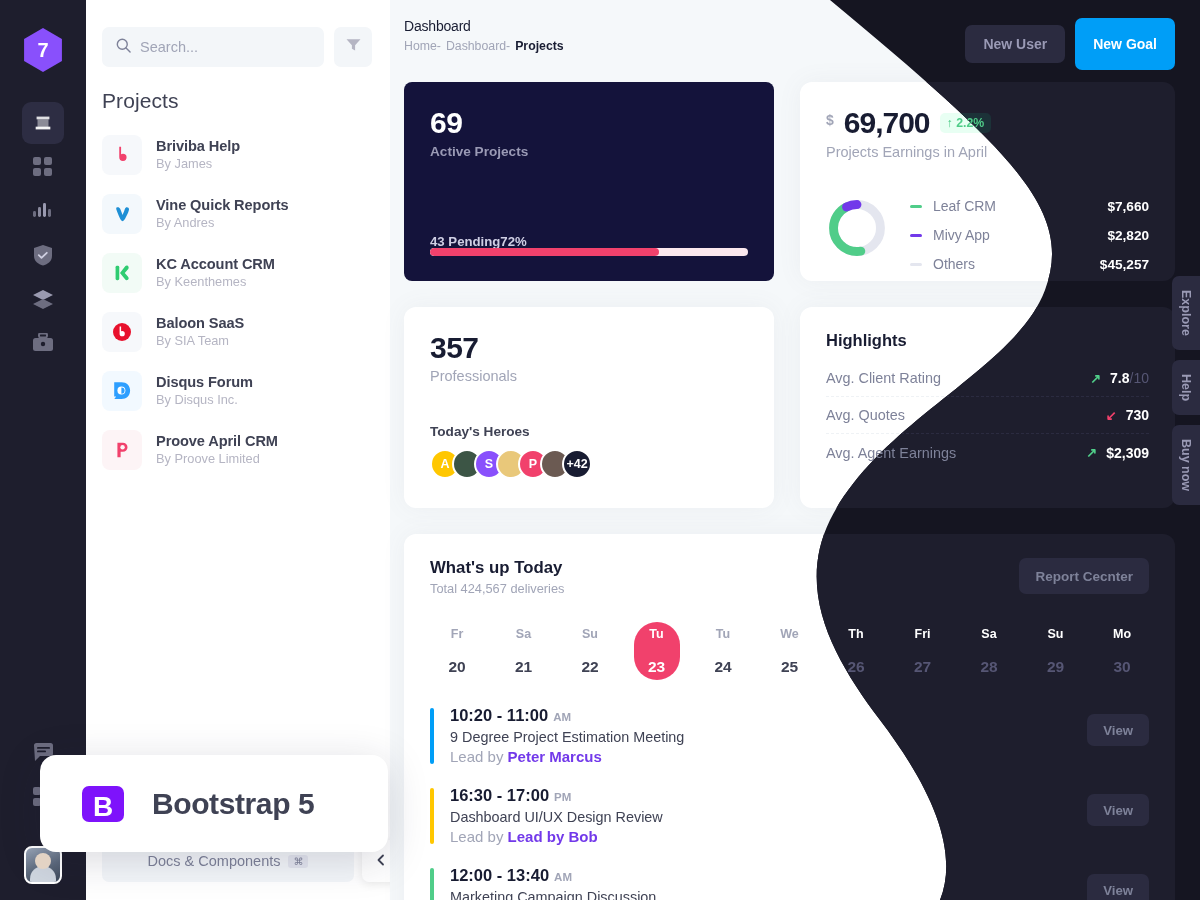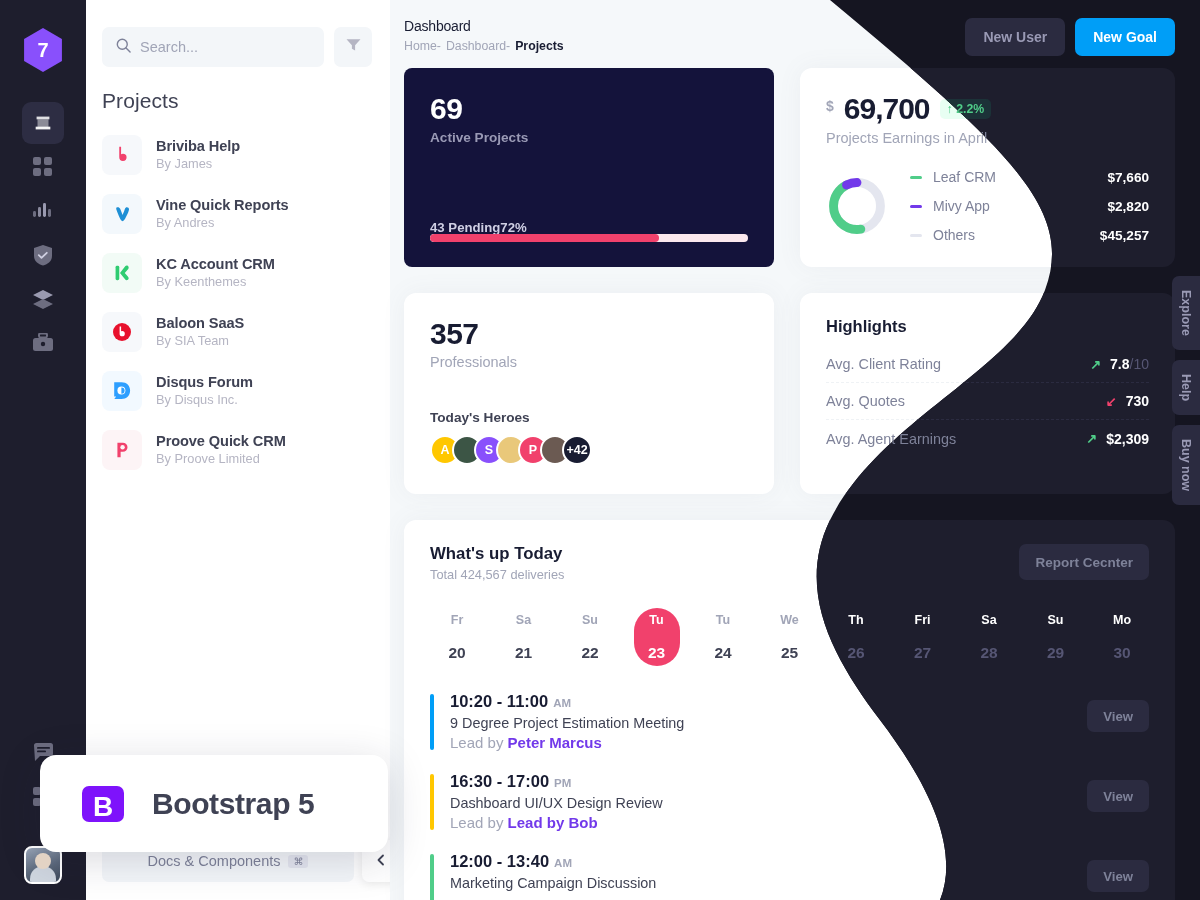--- a/index.html
+++ b/index.html
@@ -95,21 +95,21 @@
   .crumbs { margin-top: 5px; display:flex; gap: 5px; font-size: 12.3px; }
   .crumb { color: #a1a5b7; }
   .crumb.active { color: #181c32; font-weight: bold; }
   .topbtns { display:flex; gap: 10px; align-items:center; }
   .btn-light {
     height: 38px; padding: 0 18px; border-radius: 7px; background: #ffffff;
     color: #7e8299; font-size: 14px; font-weight: bold;
     display:flex; align-items:center; justify-content:center;
   }
   .btn-primary {
-    height: 38px; padding: 0 18px; border-radius: 7px; background: #009ef7;
+    height: 52px; padding: 0 18px; border-radius: 7px; background: #009ef7;
     color: #ffffff; font-size: 14px; font-weight: bold;
     display:flex; align-items:center; justify-content:center;
   }
 
   .grid { padding: 12px 25px 0 14px; display:grid; grid-template-columns: 370px 375px; gap: 26px 26px; }
 
   .card { background:#fff; border-radius: 12px; box-shadow: 0 0 24px rgba(108,117,125,.07); }
 
   .card-dark { background:#14133b; border-radius: 8px; height: 199px; padding: 24px 26px; position:relative; color:#fff; }
   .big-num { font-size: 30px; font-weight: bold; letter-spacing:-0.5px; }
@@ -118,21 +118,21 @@
   .progress-track { position:absolute; left:26px; right:26px; bottom: 25px; height:8px; border-radius:5px; background:#fbe8ee; overflow:hidden;}
   .progress-fill { height:100%; border-radius:5px; background:#f1416c; }
 
   .card-earn { height: 199px; padding: 24px 26px; }
   .earn-amt-row { display:flex; align-items:center; gap:10px; }
   .earn-cur { font-size:14px; color:#a1a5b7; font-weight:bold; align-self:flex-start; margin-top:6px;}
   .earn-amt { font-size:30px; font-weight:bold; color:#181c32; letter-spacing:-1px;}
   .earn-badge { background:#e8fff3; color:#50cd89; font-size:12.3px; font-weight:bold; border-radius:5px; padding:3px 7px;}
   .earn-sub { font-size:14.5px; color:#a1a5b7; margin-top:4px; }
   .earn-body { display:flex; align-items:center; margin-top:23px; gap: 22px;}
-  .legend { display:flex; flex-direction:column; gap:13px; flex:1;}
+  .legend { display:flex; flex-direction:column; gap:13px; flex:1;margin-top:15px;}
   .legend-row { display:flex; align-items:center; justify-content:space-between; }
   .legend-left { display:flex; align-items:center; gap:11px; }
   .dash { width:12px; height:3px; border-radius:2px; }
   .legend-lbl { font-size:14px; color:#7e8299; }
   .legend-val { font-size:13.6px; color:#3f4254; font-weight:bold; }
 
   .card-pro { height: 201px; padding: 24px 26px; }
   .heroes-lbl { font-size:13.6px; font-weight:bold; color:#3f4254; margin-top: 40px;}
   .heroes { display:flex; margin-top:10px; }
   .hero { width:30px; height:30px; border-radius:50%; border:2px solid #fff; margin-left:-8px;
@@ -375,21 +375,21 @@
         </div>
       </div>
       <div class="proj-item">
         <div class="proj-logo" style="background:#fdf4f6;">
           <svg width="22" height="22" viewBox="0 0 24 24">
               <path d="M7 4h6a5 5 0 0 1 0 10h-2.5v6H7z" fill="#f1416c"></path>
               <circle cx="12.6" cy="9" r="2.4" fill="#fdf4f6"></circle>
             </svg>
         </div>
         <div class="proj-text">
-          <span class="proj-name">Proove Quick CRM</span>
+          <span class="proj-name">Proove April CRM</span>
           <span class="proj-by">By Proove Limited</span>
         </div>
       </div>
     </div>
 
     <div class="docs-row">
       <div class="docs-btn">
         <span>Docs &amp; Components</span>
         <span class="docs-kbd">⌘</span>
       </div>

